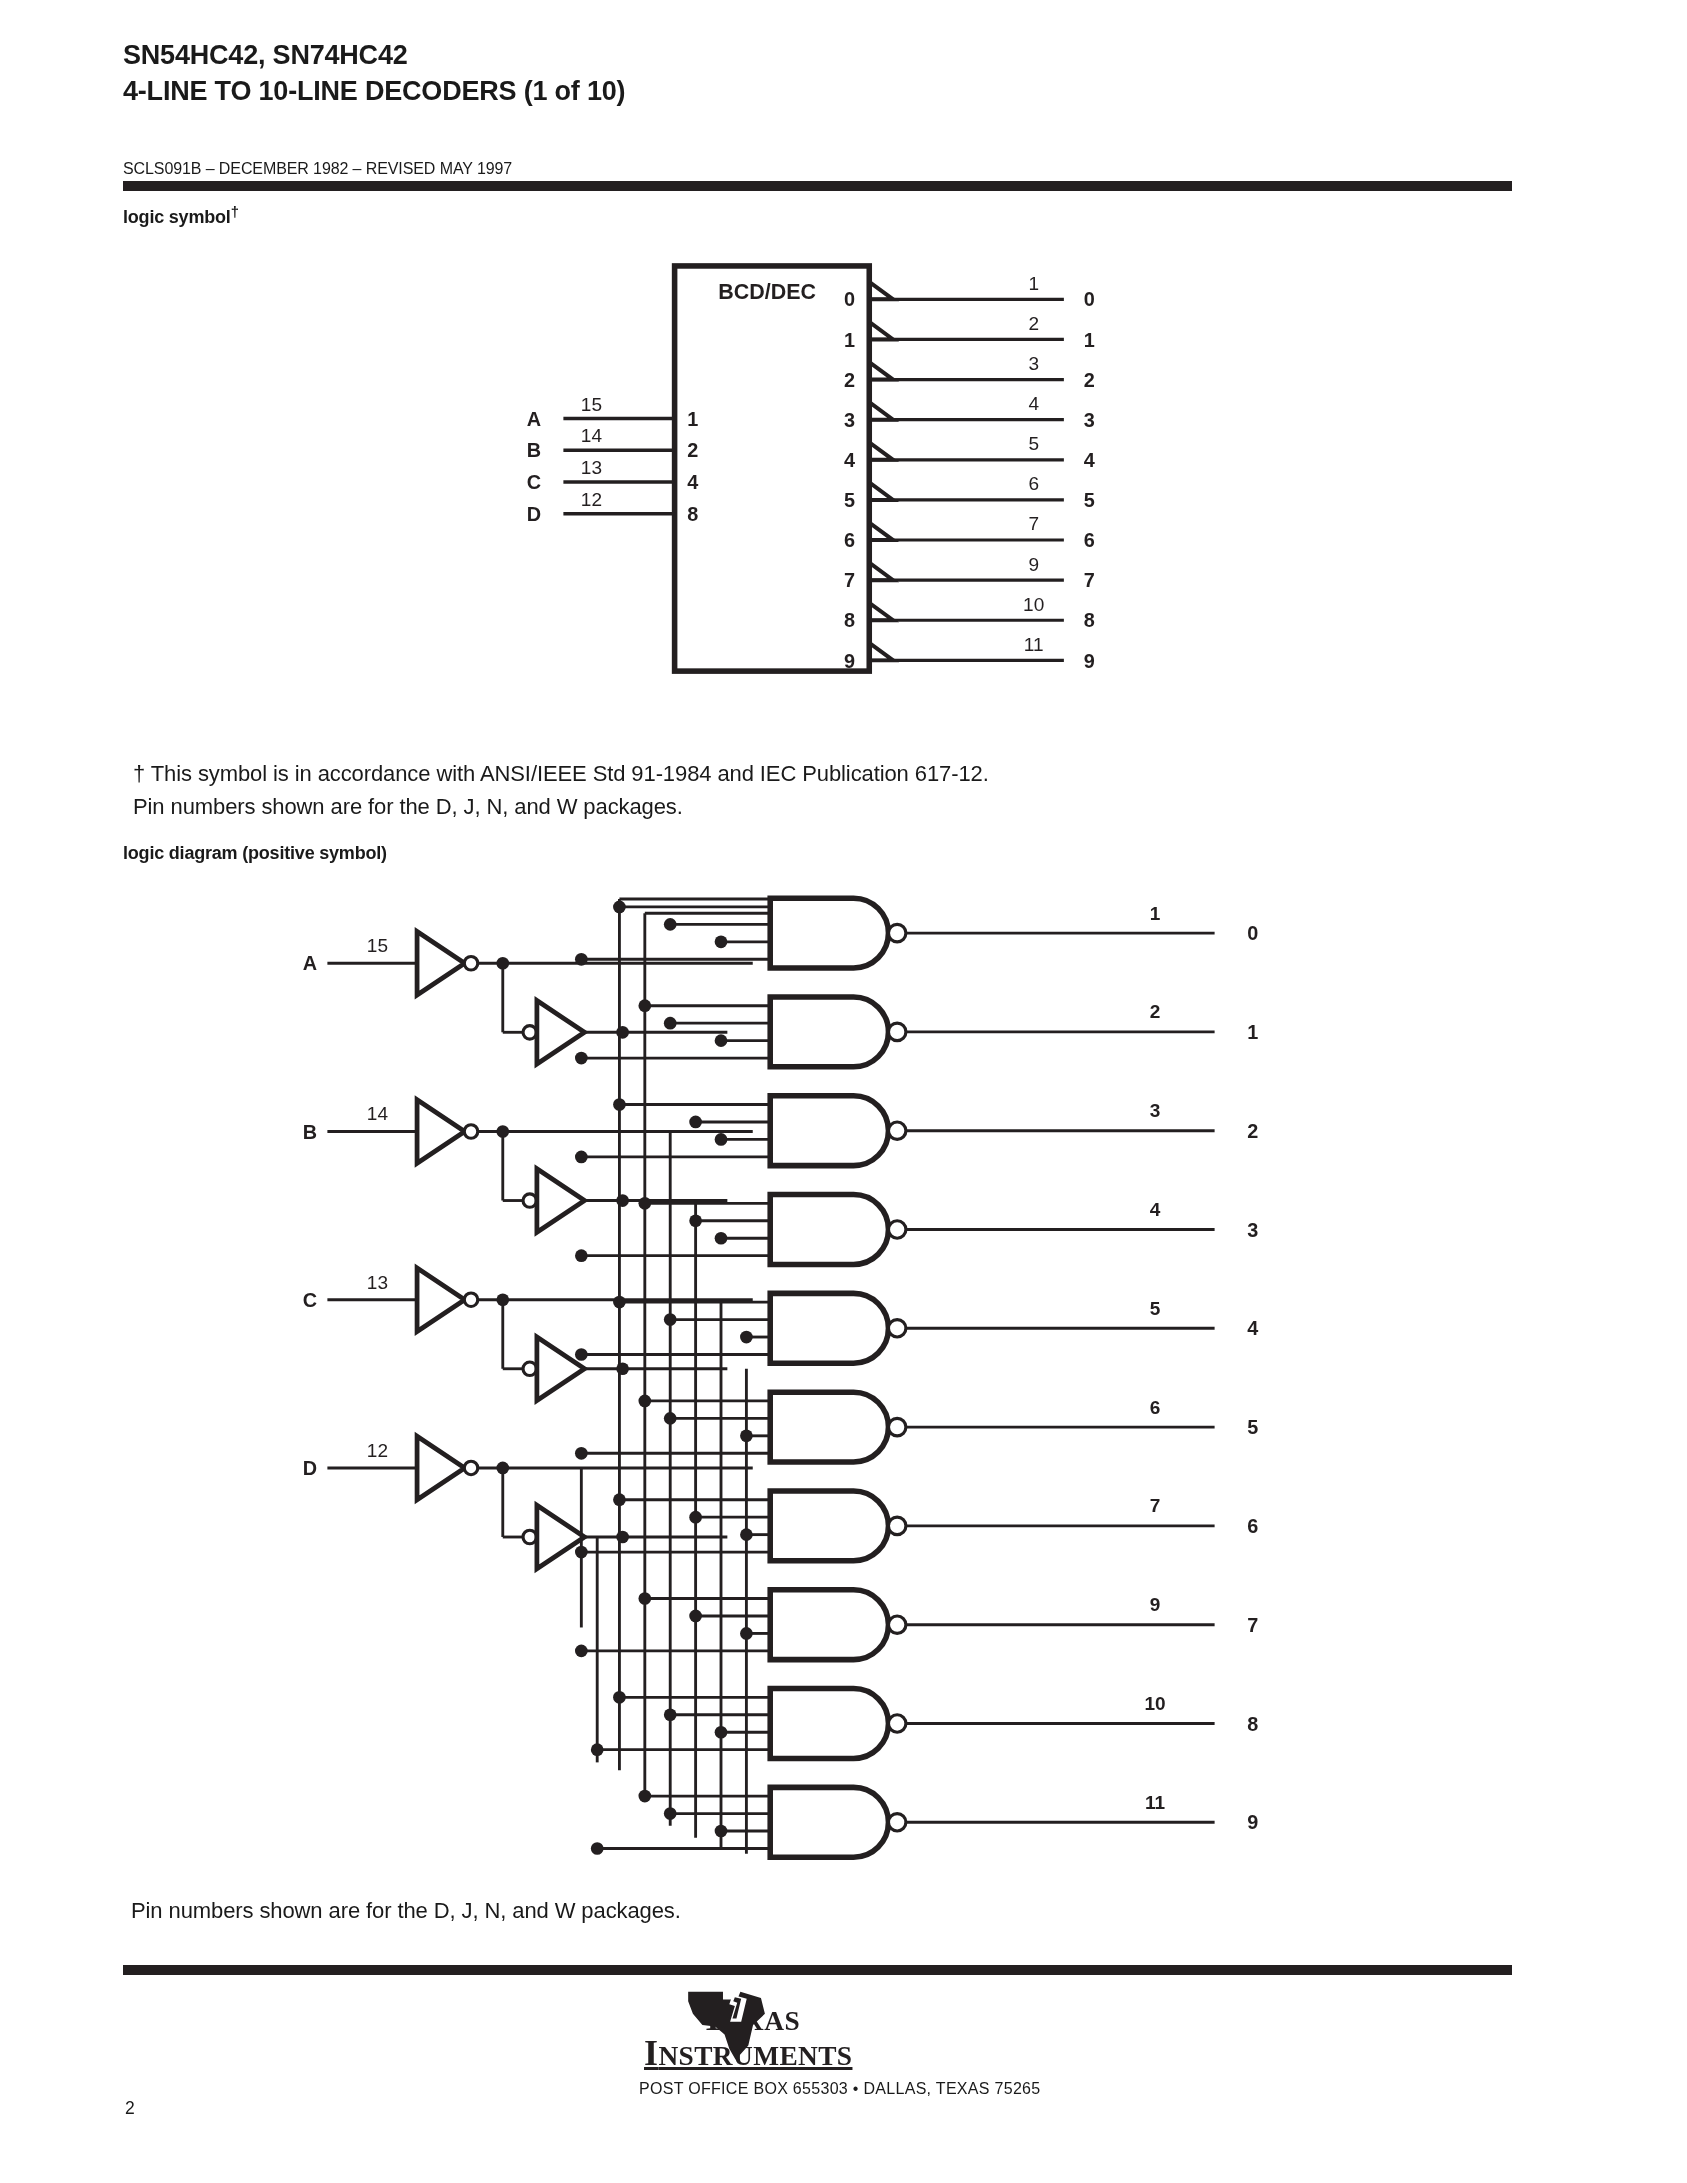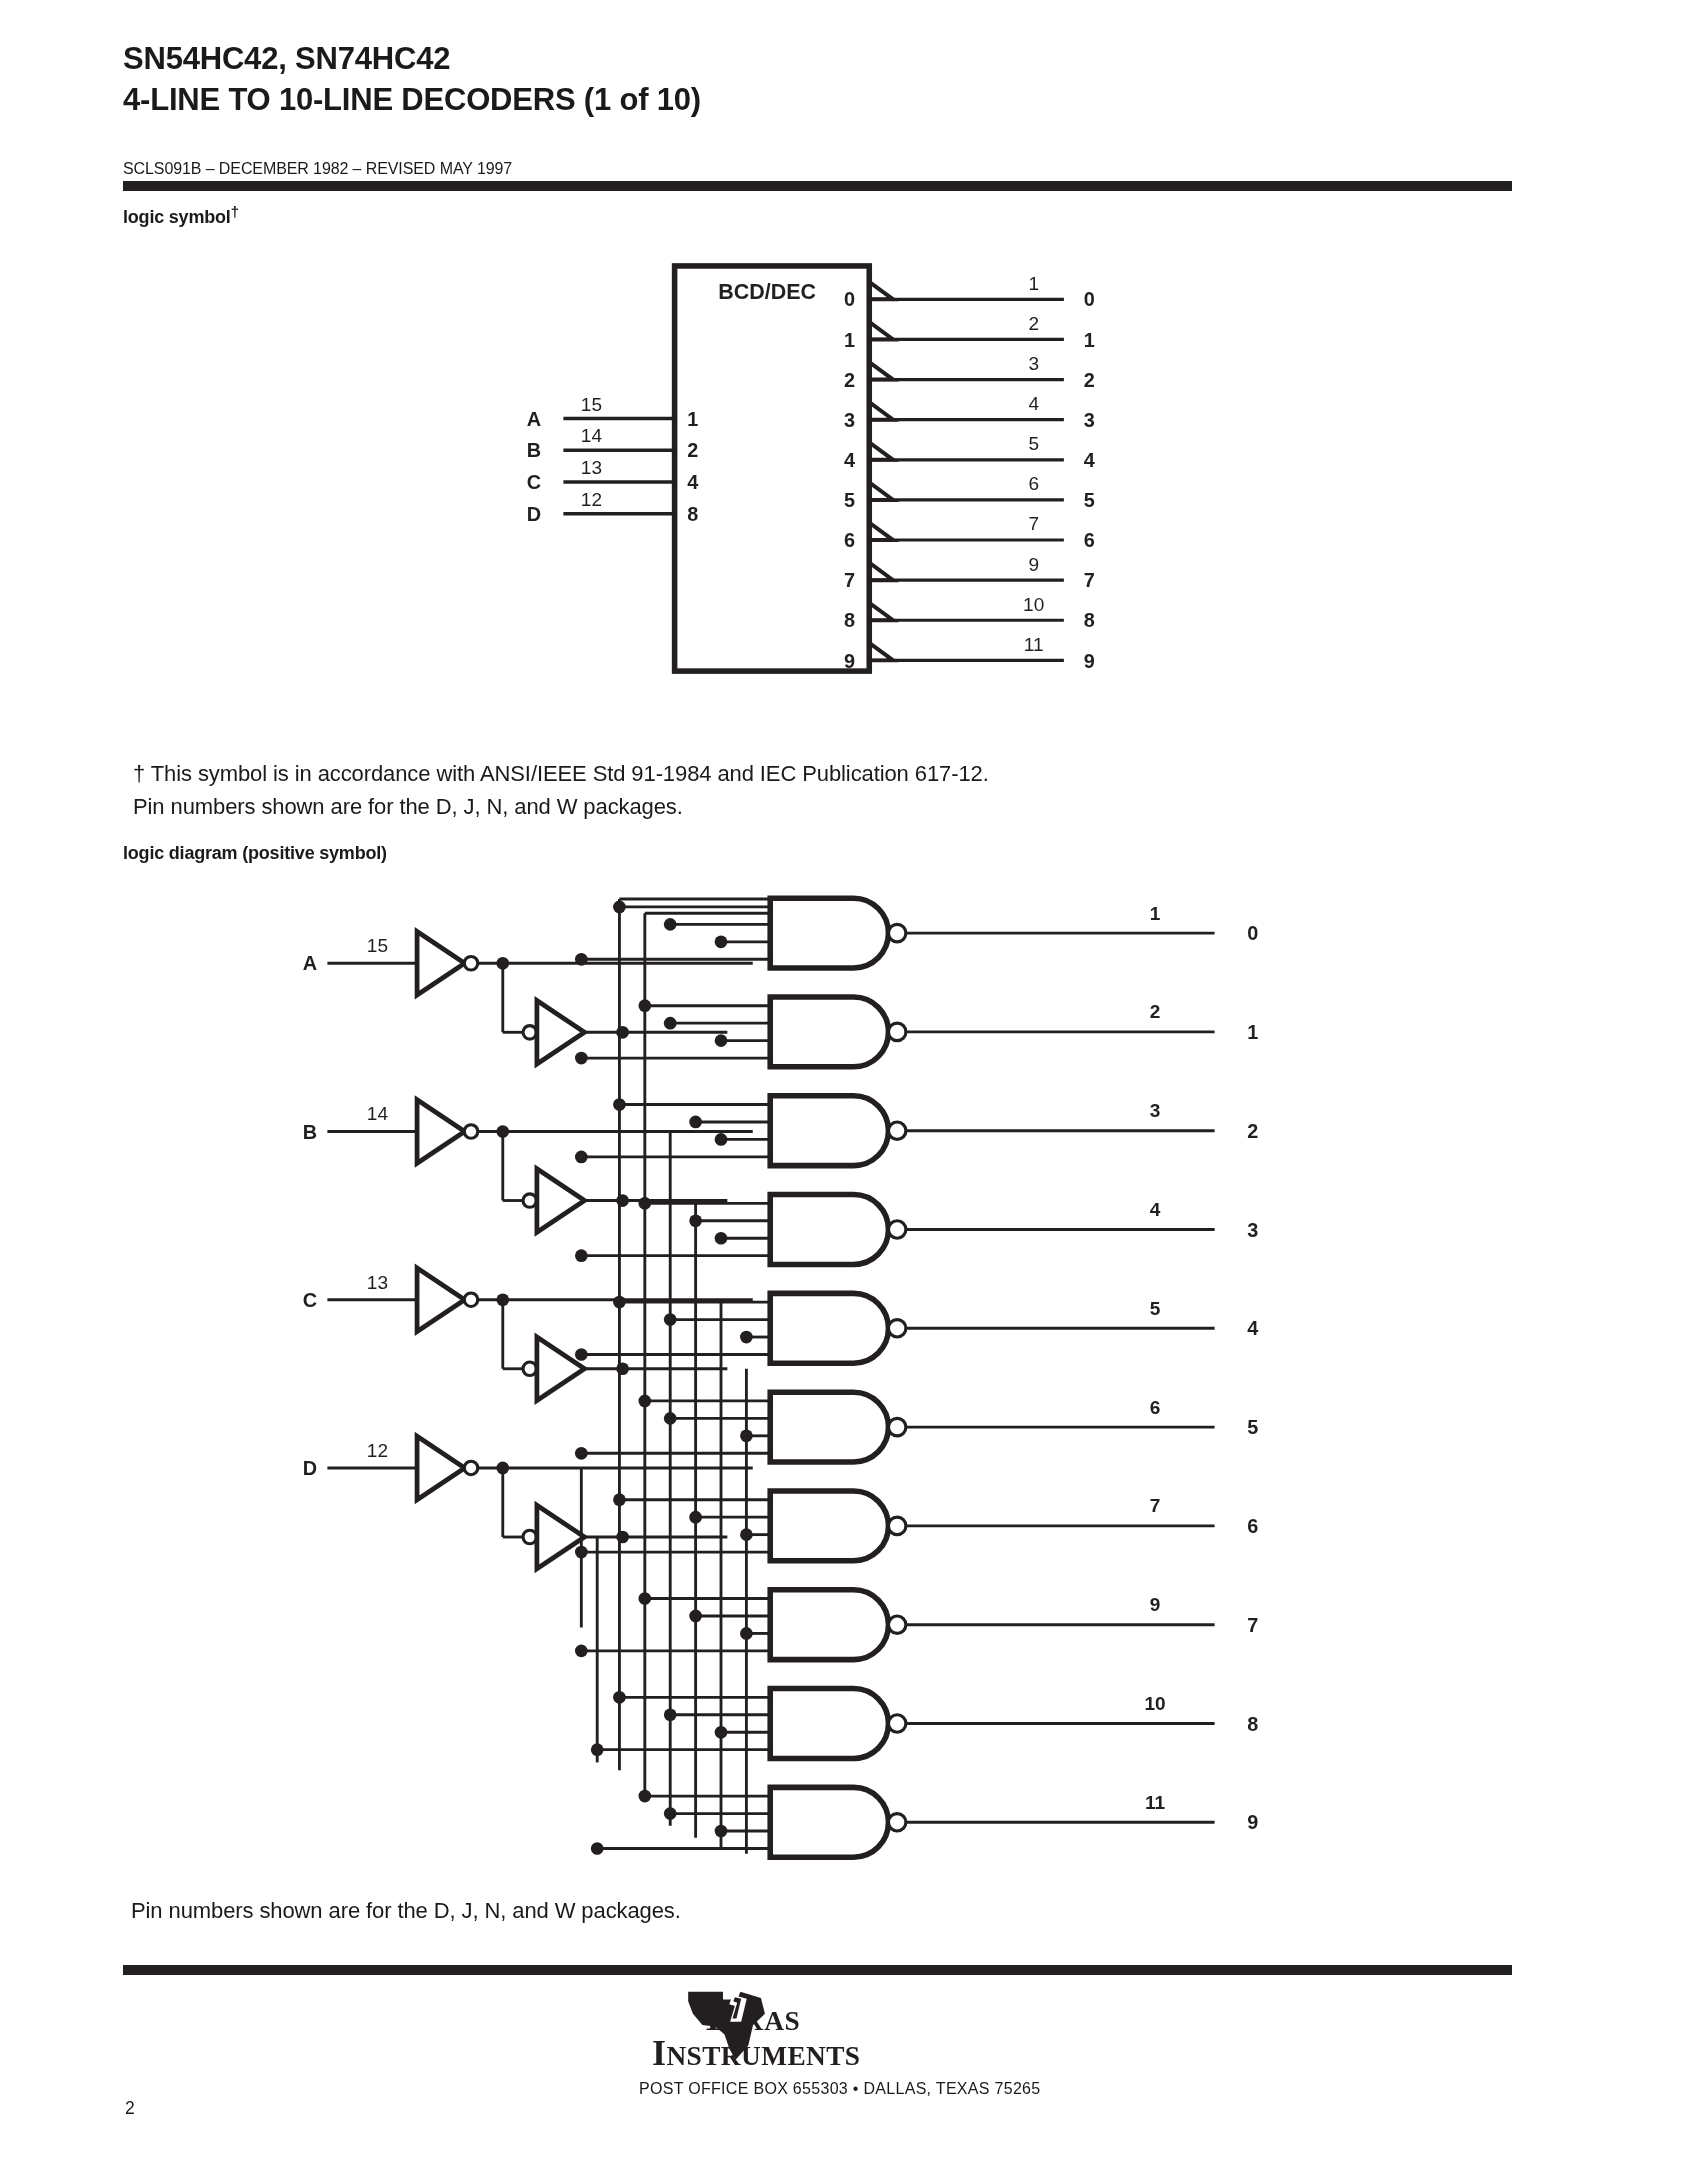--- a/index.html
+++ b/index.html
@@ -20,21 +20,21 @@
     left: 0; top: 0;
     width: 1687px;
     height: 2183px;
   }
 
   
   .hdr-title {
     position: absolute;
     left: 123px;
     top: 38px;
-    font-size: 31px;
+    font-size: 27px;
     font-weight: bold;
     letter-spacing: -0.2px;
     line-height: 1.33;
     white-space: pre;
   }
   .hdr-doc {
     position: absolute;
     left: 123px;
     top: 160px;
     font-size: 16px;
@@ -116,21 +116,21 @@
     text-align: center;
   }
   .ti-word1, .ti-word2 {
     font-family: "Liberation Serif", serif;
     font-weight: bold;
     color: #231f20;
     line-height: 0.96;
     letter-spacing: 0.4px;
   }
   .ti-word1 { font-size: 36px; margin-left: 62px; text-align: left; }
-  .ti-word2 { font-size: 36px; text-align: left; margin-left: 13px;}
+  .ti-word2 { font-size: 36px; text-align: left; margin-left: 5px; text-decoration: underline;}
   .ti-sub {
     font-size: 16px;
     letter-spacing: 0.3px;
     margin-top: 9.5px;
     white-space: nowrap;
     text-align: center;
   }
   .ti-state {
     position: absolute;
     left: 46px;

